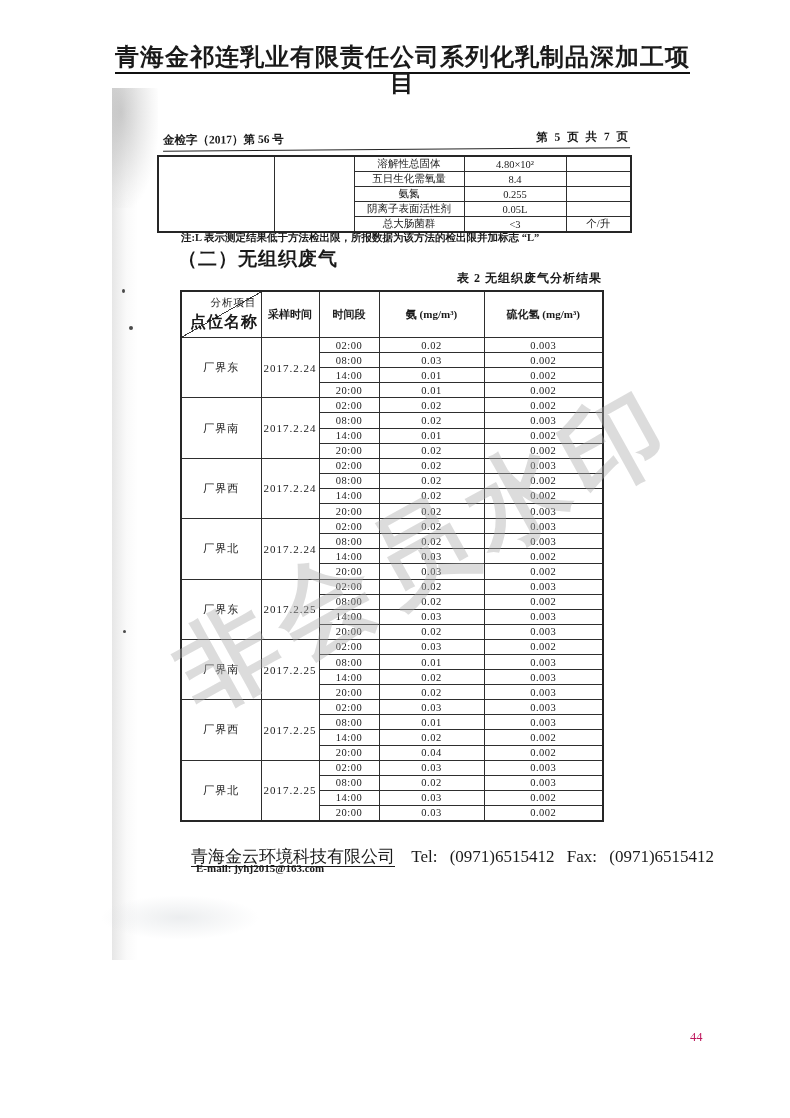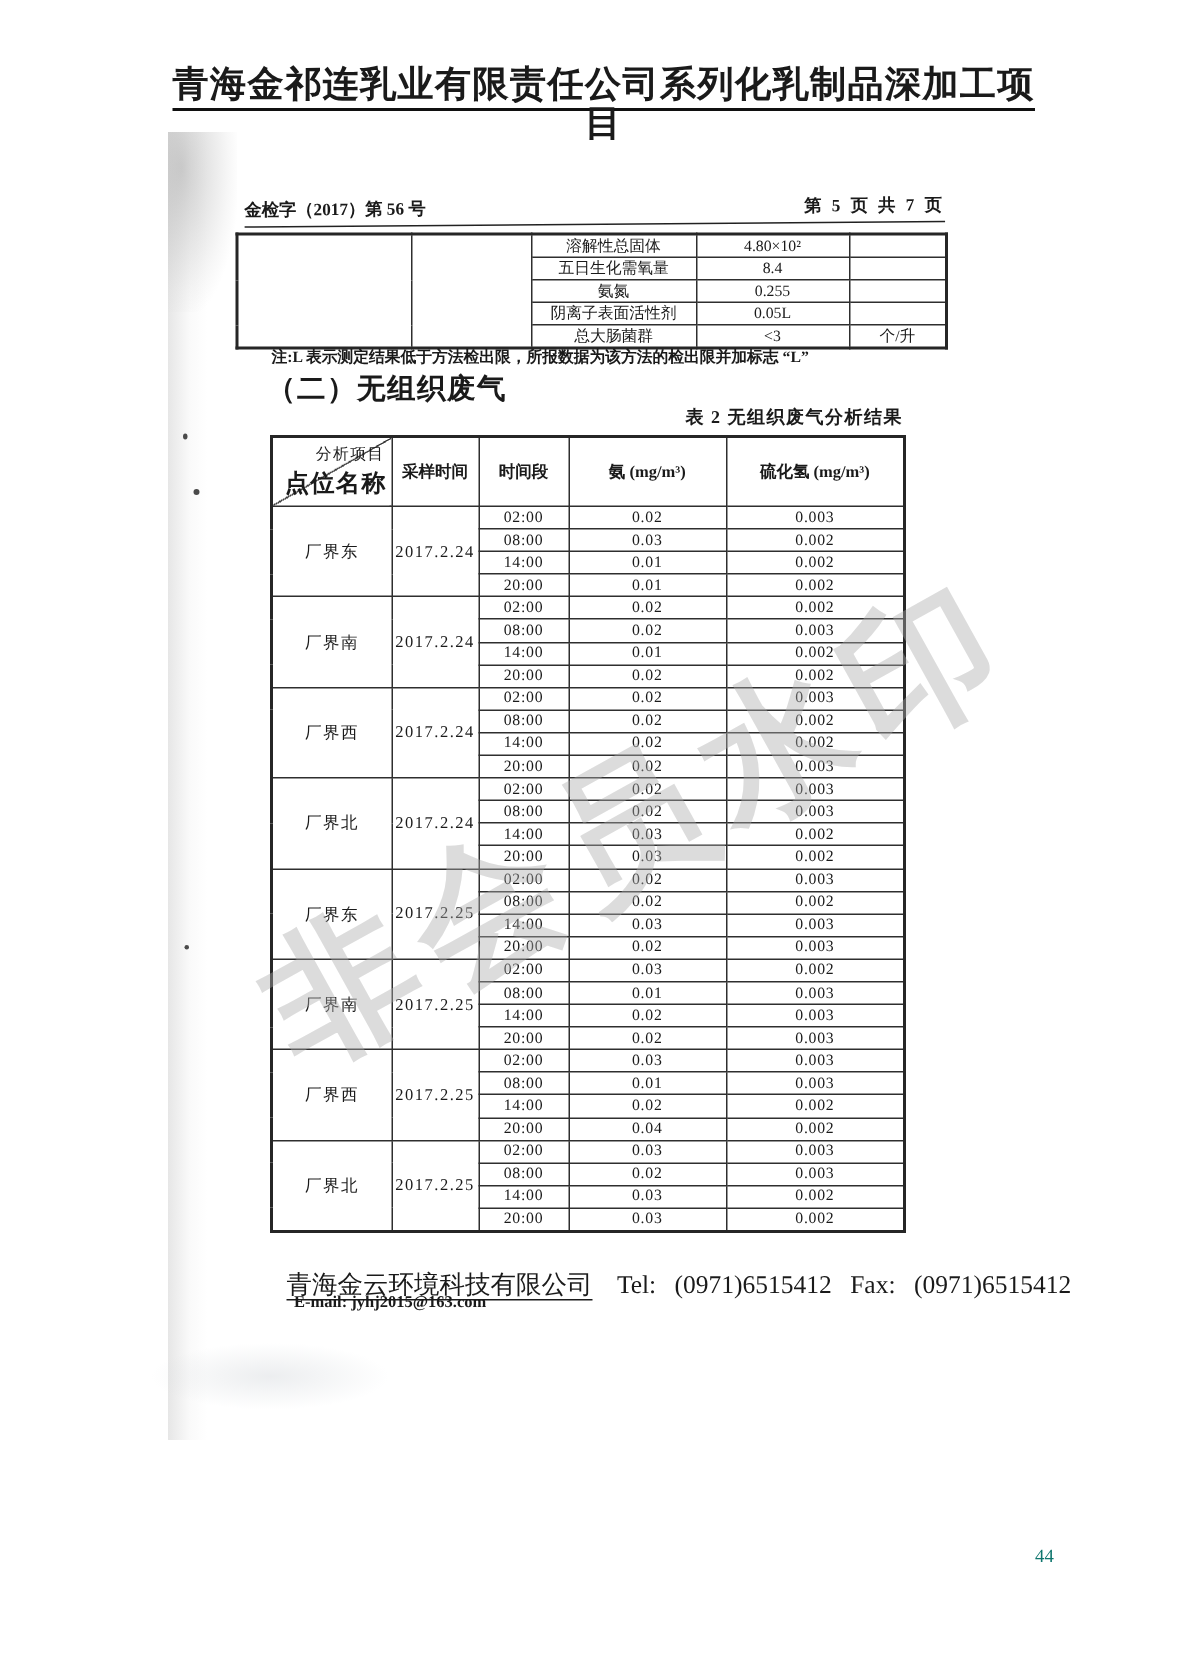--- a/index.html
+++ b/index.html
@@ -39,21 +39,21 @@
   .corner .cb{position:absolute;bottom:4px;left:8px;font-size:16px;font-weight:bold;letter-spacing:1px;}
   
   .note{position:absolute;left:181px;top:231px;font-size:10.5px;font-weight:bold;}
   .section-heading{position:absolute;left:178px;top:246px;font-size:19px;font-weight:bold;letter-spacing:1px;}
   .table-caption{position:absolute;left:180px;top:270px;width:422px;text-align:right;font-size:12px;font-weight:bold;letter-spacing:1px;}
   .footer{position:absolute;left:180px;top:845px;font-size:17px;font-weight:normal;margin-left:11px;}
   .footer .company{border-bottom:1px solid #1a1a1a;margin-right:4px;}
   .footer .lbl{margin-left:8px;}
   .footer .val{margin-left:8px;}
   .footer-line2{position:absolute;left:196px;top:862px;font-size:11px;font-weight:bold;}
-  .page-number{position:absolute;left:690px;top:1030px;font-size:12.5px;color:#0f766e;}
+  .page-number{position:absolute;left:690px;top:1030px;font-size:12.5px;color:#be185d;}
   
   .watermark{position:absolute;left:150px;top:500px;white-space:nowrap;
     font-size:100px;font-weight:bold;letter-spacing:10px;line-height:1;
     color:rgba(172,172,172,0.42);transform:rotate(-29deg);pointer-events:none;z-index:5;}
 </style>
 </head>
 <body>
 
 <div class="scan-edge"></div>
 <div class="scan-corner"></div>

